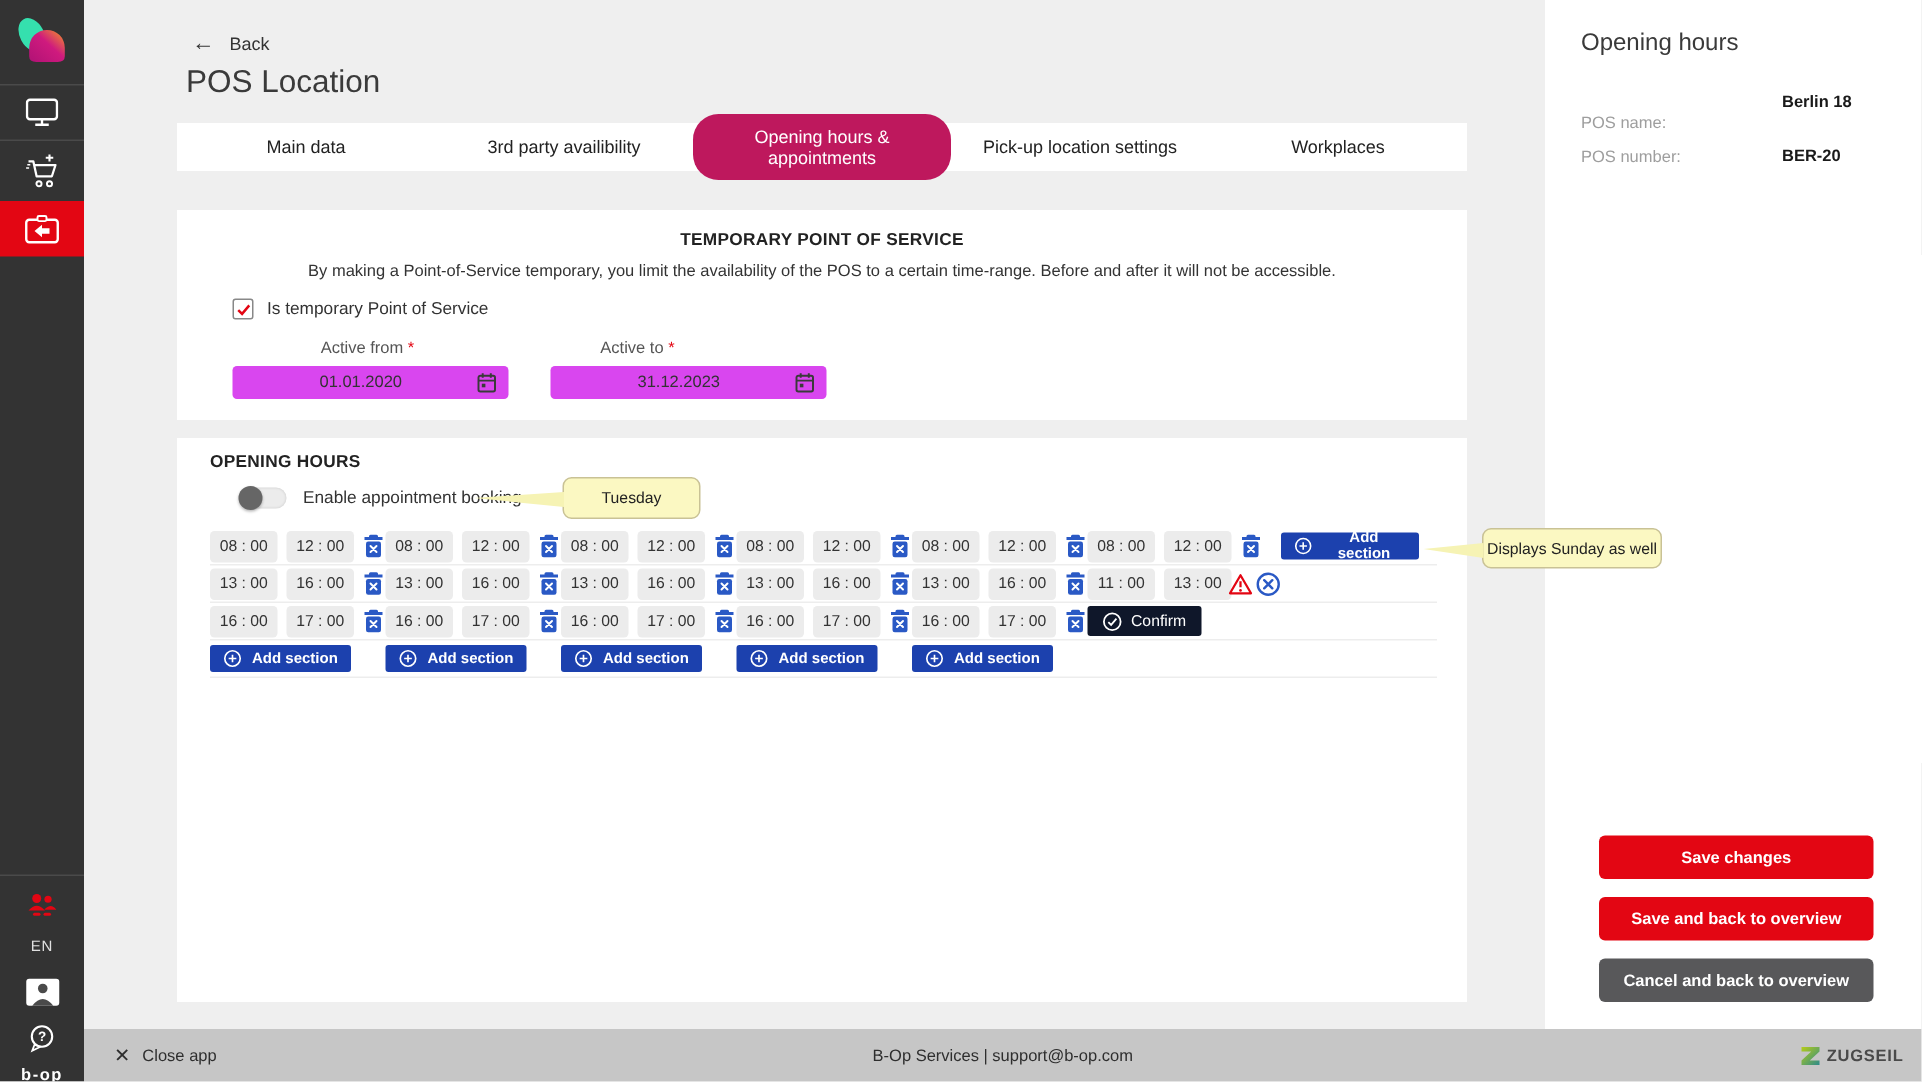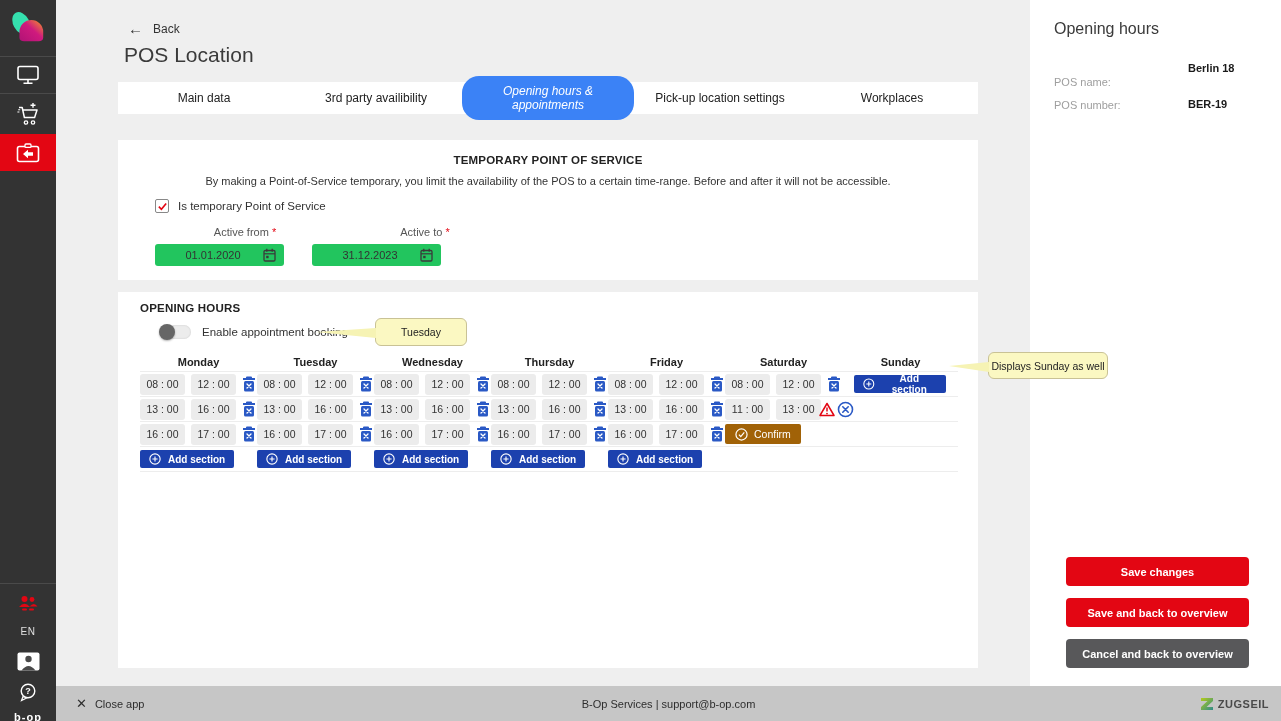--- a/index.html
+++ b/index.html
@@ -36,34 +36,34 @@
   .footer-brand-text { font-size:11px; font-weight:bold; color:#4a4a4a; letter-spacing:.5px; }
   
   .main { position:absolute; left:56px; top:0; width:974px; height:686px; }
   .back-row { position:absolute; left:72px; top:21px; display:flex; align-items:center; gap:10px;
               font-size:12px; color:#333; cursor:pointer; }
   .back-arrow { font-size:15px; line-height:1; }
   .page-title { position:absolute; left:68px; top:43px; font-size:21px; color:#3a3a3a; }
   .tabs { position:absolute; left:62px; top:82px; width:860px; height:32px; background:#fff;
           display:flex; align-items:center; }
   .tab { flex:1; text-align:center; font-size:12px; color:#222; cursor:pointer; }
-  .tab-pill { display:inline-block; padding:8px 20px; border-radius:17px; background:#3b82f6; color:#fff;font-style:italic; }
+  .tab-pill { display:inline-block; padding:8px 20px; border-radius:17px; background:#be185d; color:#fff; }
   .card { position:absolute; left:62px; background:#fff; width:860px; }
   .card1 { top:140px; height:140px; padding:14px 22px;text-align:center; }
   .card2 { top:292px; height:376px; padding:10px 22px; }
   .card-title { font-size:11.5px; font-weight:bold; color:#222; letter-spacing:.2px; }
   .card-desc { margin-top:9px; font-size:11px; color:#333; }
   .chk-row { margin-top:12px; margin-left:15px; display:flex; align-items:center; gap:9px; font-size:11.5px; }
   .chk-box { width:14px; height:14px; background:#fff; border:1.5px solid #888; border-radius:2px;
              display:flex; align-items:center; justify-content:center; cursor:pointer; }
   .date-labels { margin-top:13px; margin-left:15px; display:flex; font-size:11px; color:#555; }
   .date-labels .lbl { width:180px; }
   .req { color:#e30613; }
   .date-inputs { margin-top:6px; margin-left:15px; display:flex; }
-  .date-input { width:129px; height:22px; background:#22c55e; border-radius:3px; margin-right:28px;
+  .date-input { width:184px; height:22px; background:#d946ef; border-radius:3px; margin-right:28px;
                 display:flex; align-items:center; padding:0 8px; font-size:11px; color:#333; cursor:text; }
   .date-input .dval { flex:1; }
   
   .toggle-row { margin-top:11px; display:flex; align-items:center; gap:11px; font-size:11.5px; color:#333;margin-left:20px; }
   .toggle { position:relative; width:31px; height:14px; border-radius:7px; background:#ececec;
             box-shadow:inset 0 0 2px rgba(0,0,0,.15); cursor:pointer; flex-shrink:0; }
   .knob { position:absolute; top:-1px; width:16px; height:16px; border-radius:50%; box-shadow:0 1px 2px rgba(0,0,0,.3); }
   .knob.off { left:-1px; background:#666; }
   .knob.on-red { right:-1px; background:#e30613; }
   .satsun-row { margin-top:13px; display:flex; align-items:center; justify-content:flex-end; gap:12px;
@@ -82,21 +82,21 @@
   .grid { margin-top:13px; width:818px; }
   .grid-row { display:flex; align-items:center; height:25px; border-bottom:1px solid #ededed; }
   .grid-row.head { height:20px; font-size:11px; font-weight:bold; color:#222; }
   .day-col { width:117px; display:flex; align-items:center; gap:6px; flex-shrink:0; }
   .head-col { justify-content:center; }
   .timebox { width:45px; height:21px; background:#ececec; border-radius:3px; font-size:10.5px; color:#333;
              display:flex; align-items:center; justify-content:center; cursor:text; flex-shrink:0; }
   .icon-btn { border:none; background:none; padding:0; display:flex; align-items:center; cursor:pointer; }
   .add-btn { display:flex; align-items:center; gap:7px; height:18px; padding:0 9px; background:#1c41ae;
              border:none; border-radius:2px; color:#fff; font-family:inherit; font-size:10px; font-weight:bold; cursor:pointer; }
-  .confirm-btn { display:flex; align-items:center; gap:6px; height:20px; padding:0 10px; background:#a16207;
+  .confirm-btn { display:flex; align-items:center; gap:6px; height:20px; padding:0 10px; background:#0f172a;
                  border:none; border-radius:2px; color:#fff; font-family:inherit; font-size:10.5px; cursor:pointer;text-align:right; }
   .warn-wrap { display:flex; align-items:center; gap:2px; margin-left:-8px; }
   svg { display:block; }
 </style>
 </head>
 <body>
 
 <div class="sidebar">
   <div class="side-item" style="height:56px">
     <svg width="38" height="38" viewBox="0 0 40 40">
@@ -228,29 +228,20 @@
 
     <div class="toggle-row">
       <span class="toggle">
           <span class="knob off"></span>
         </span>
       <span>Enable appointment booking</span>
     </div>
 
 
     <div class="grid">
-      <div class="grid-row head">
-        <div class="day-col head-col">Monday</div>
-        <div class="day-col head-col">Tuesday</div>
-        <div class="day-col head-col">Wednesday</div>
-        <div class="day-col head-col">Thursday</div>
-        <div class="day-col head-col">Friday</div>
-        <div class="day-col head-col">Saturday</div>
-        <div class="day-col head-col">Sunday</div>
-      </div>
 
       <div class="grid-row">
         <div class="day-col">
           <div class="timebox">08 : 00</div>
           <div class="timebox">12 : 00</div>
           <button class="icon-btn">
               <svg width="14" height="16" viewBox="0 0 14 16">
                 <path d="M5 .5h4a1 1 0 0 1 1 1V2h3v2H1V2h3v-.5a1 1 0 0 1 1-1z" fill="#2a59c5"></path>
                 <rect x="2" y="5" width="10" height="10.5" rx="1.5" fill="#2a59c5"></rect>
                 <path d="M5 8l4 4m0-4l-4 4" stroke="#fff" stroke-width="1.3" stroke-linecap="round"></path>
@@ -525,21 +516,21 @@
 <div class="callout co-sunday">
   <span class="ptr"></span>
   <span>Displays Sunday as well</span>
 </div>
 
 <div class="right-panel">
   <div class="rp-title">Opening hours</div>
   <div class="rp-row-label" style="top:76px">POS name:</div>
   <div class="rp-row-value" style="top:62px">Berlin 18</div>
   <div class="rp-row-label" style="top:99px">POS number:</div>
-  <div class="rp-row-value" style="top:98px">BER-19</div>
+  <div class="rp-row-value" style="top:98px">BER-20</div>
   <button class="rp-btn red" style="top:557px">Save changes</button>
   <button class="rp-btn red" style="top:598px">Save and back to overview</button>
   <button class="rp-btn gray" style="top:639px">Cancel and back to overview</button>
 </div>
 
 <div class="footer">
   <div class="footer-close">
     <span style="font-size:13px">✕</span>
     <span>Close app</span>
   </div>

